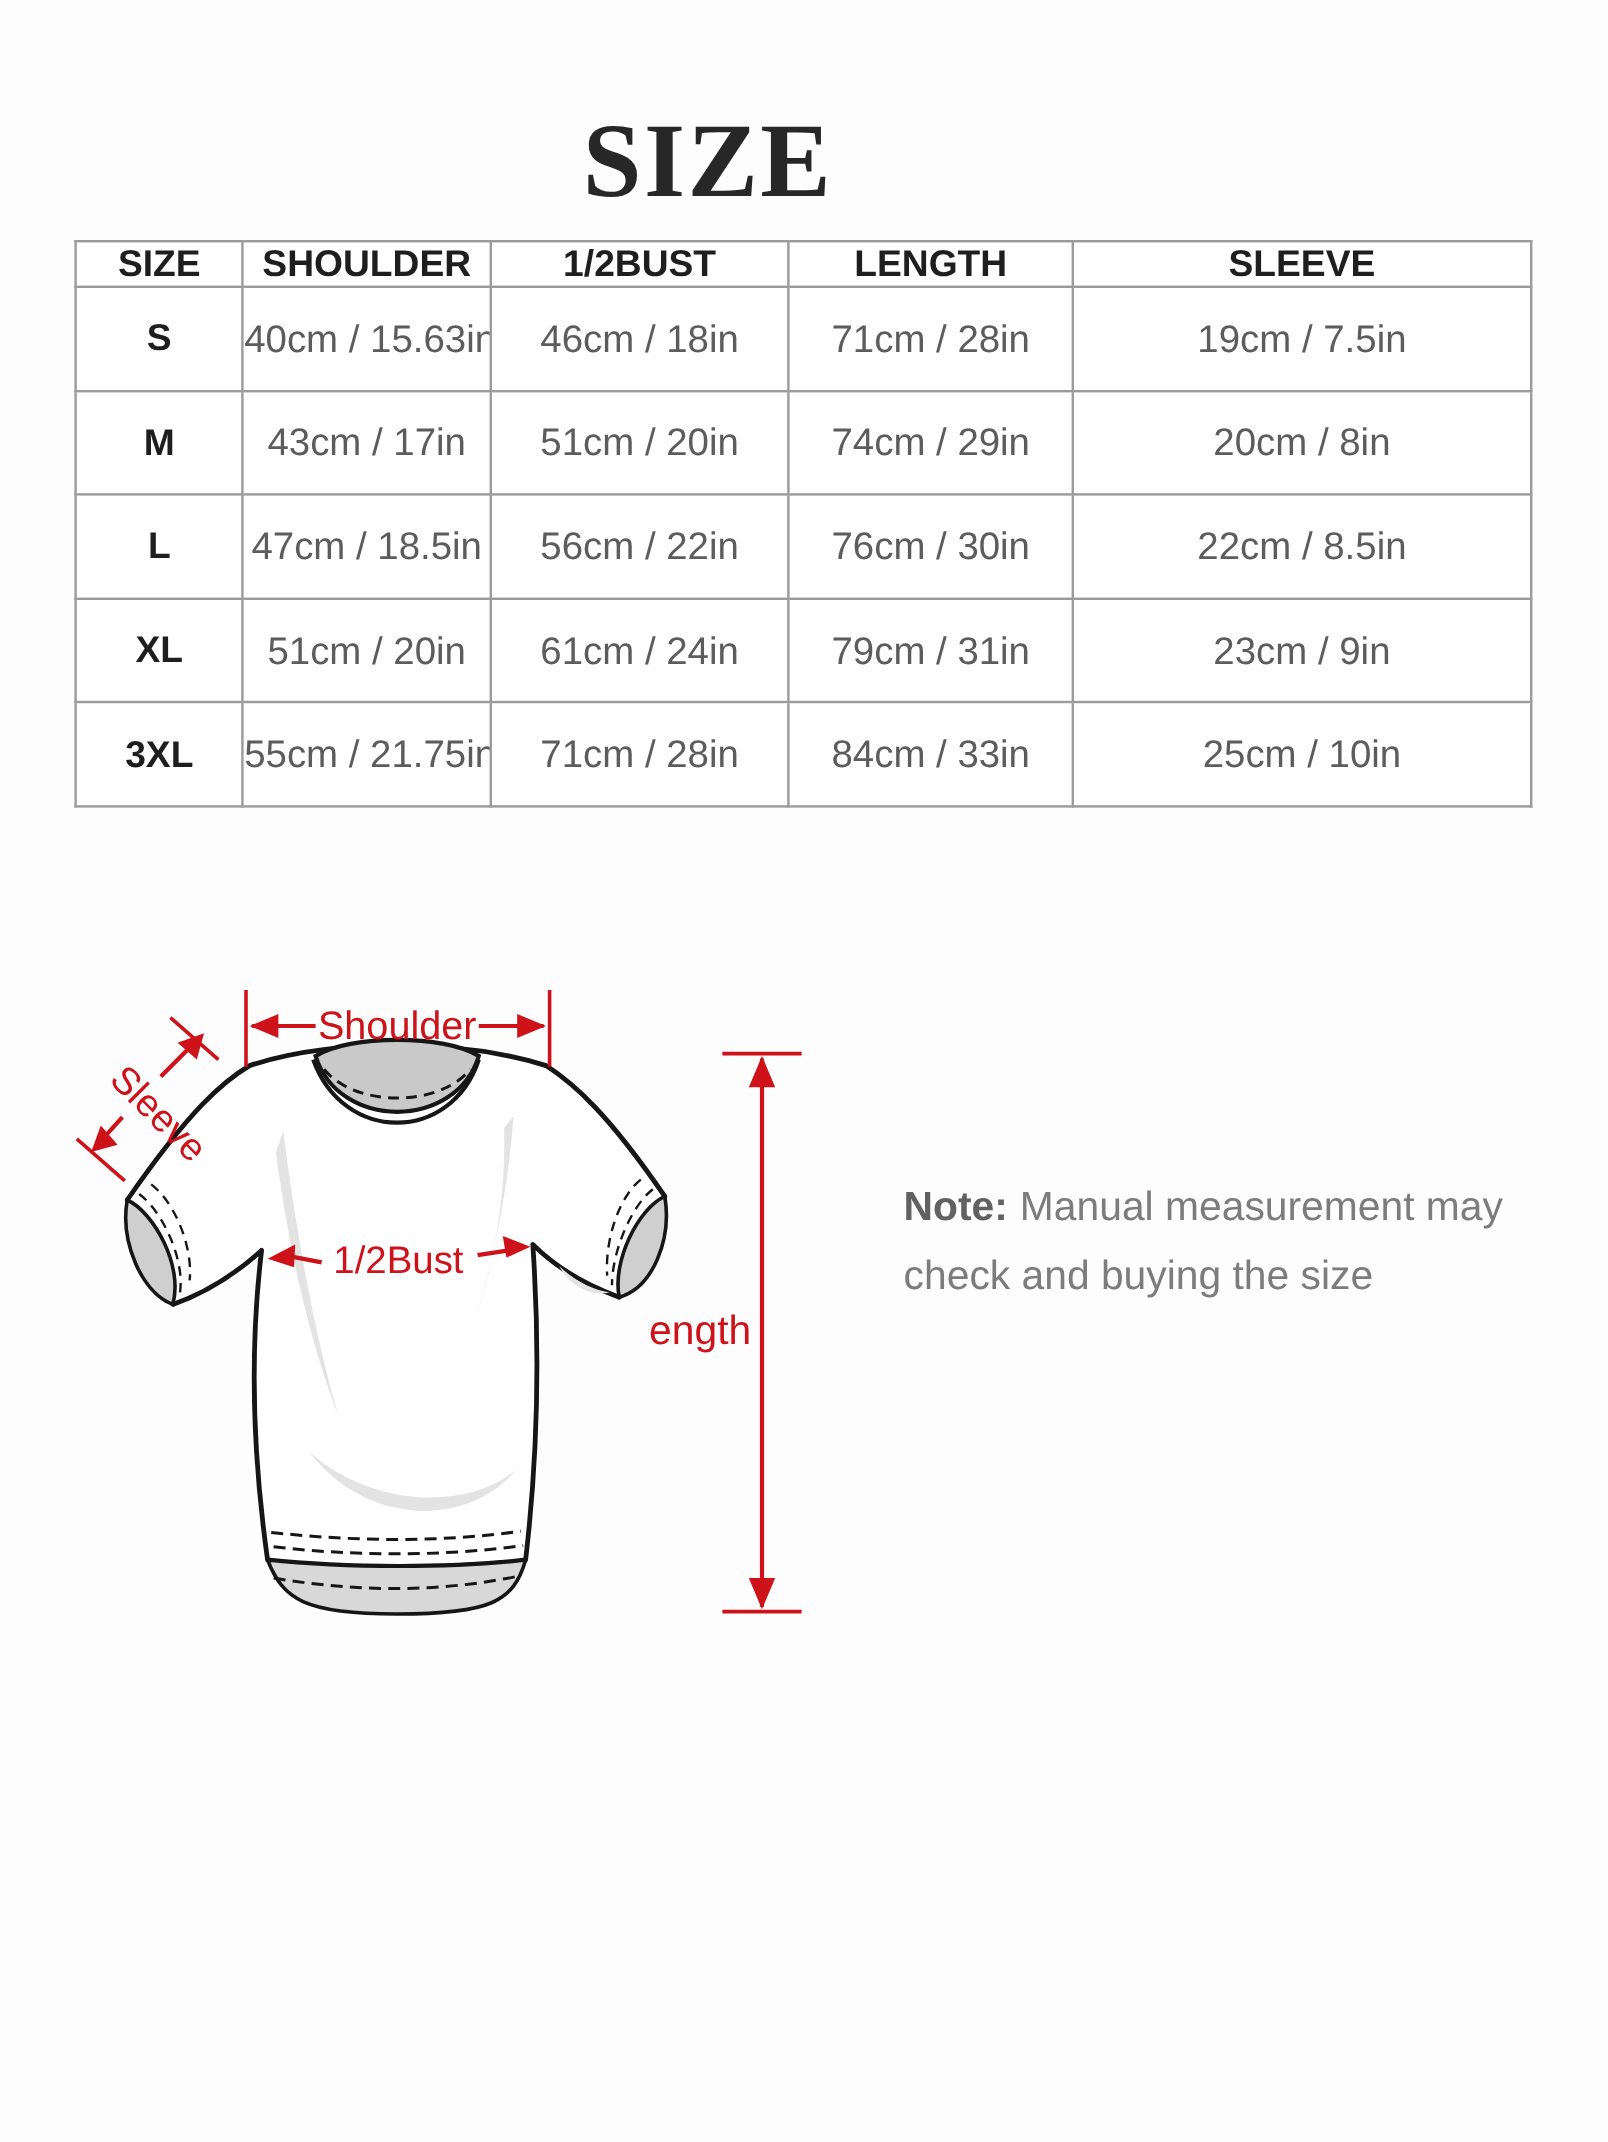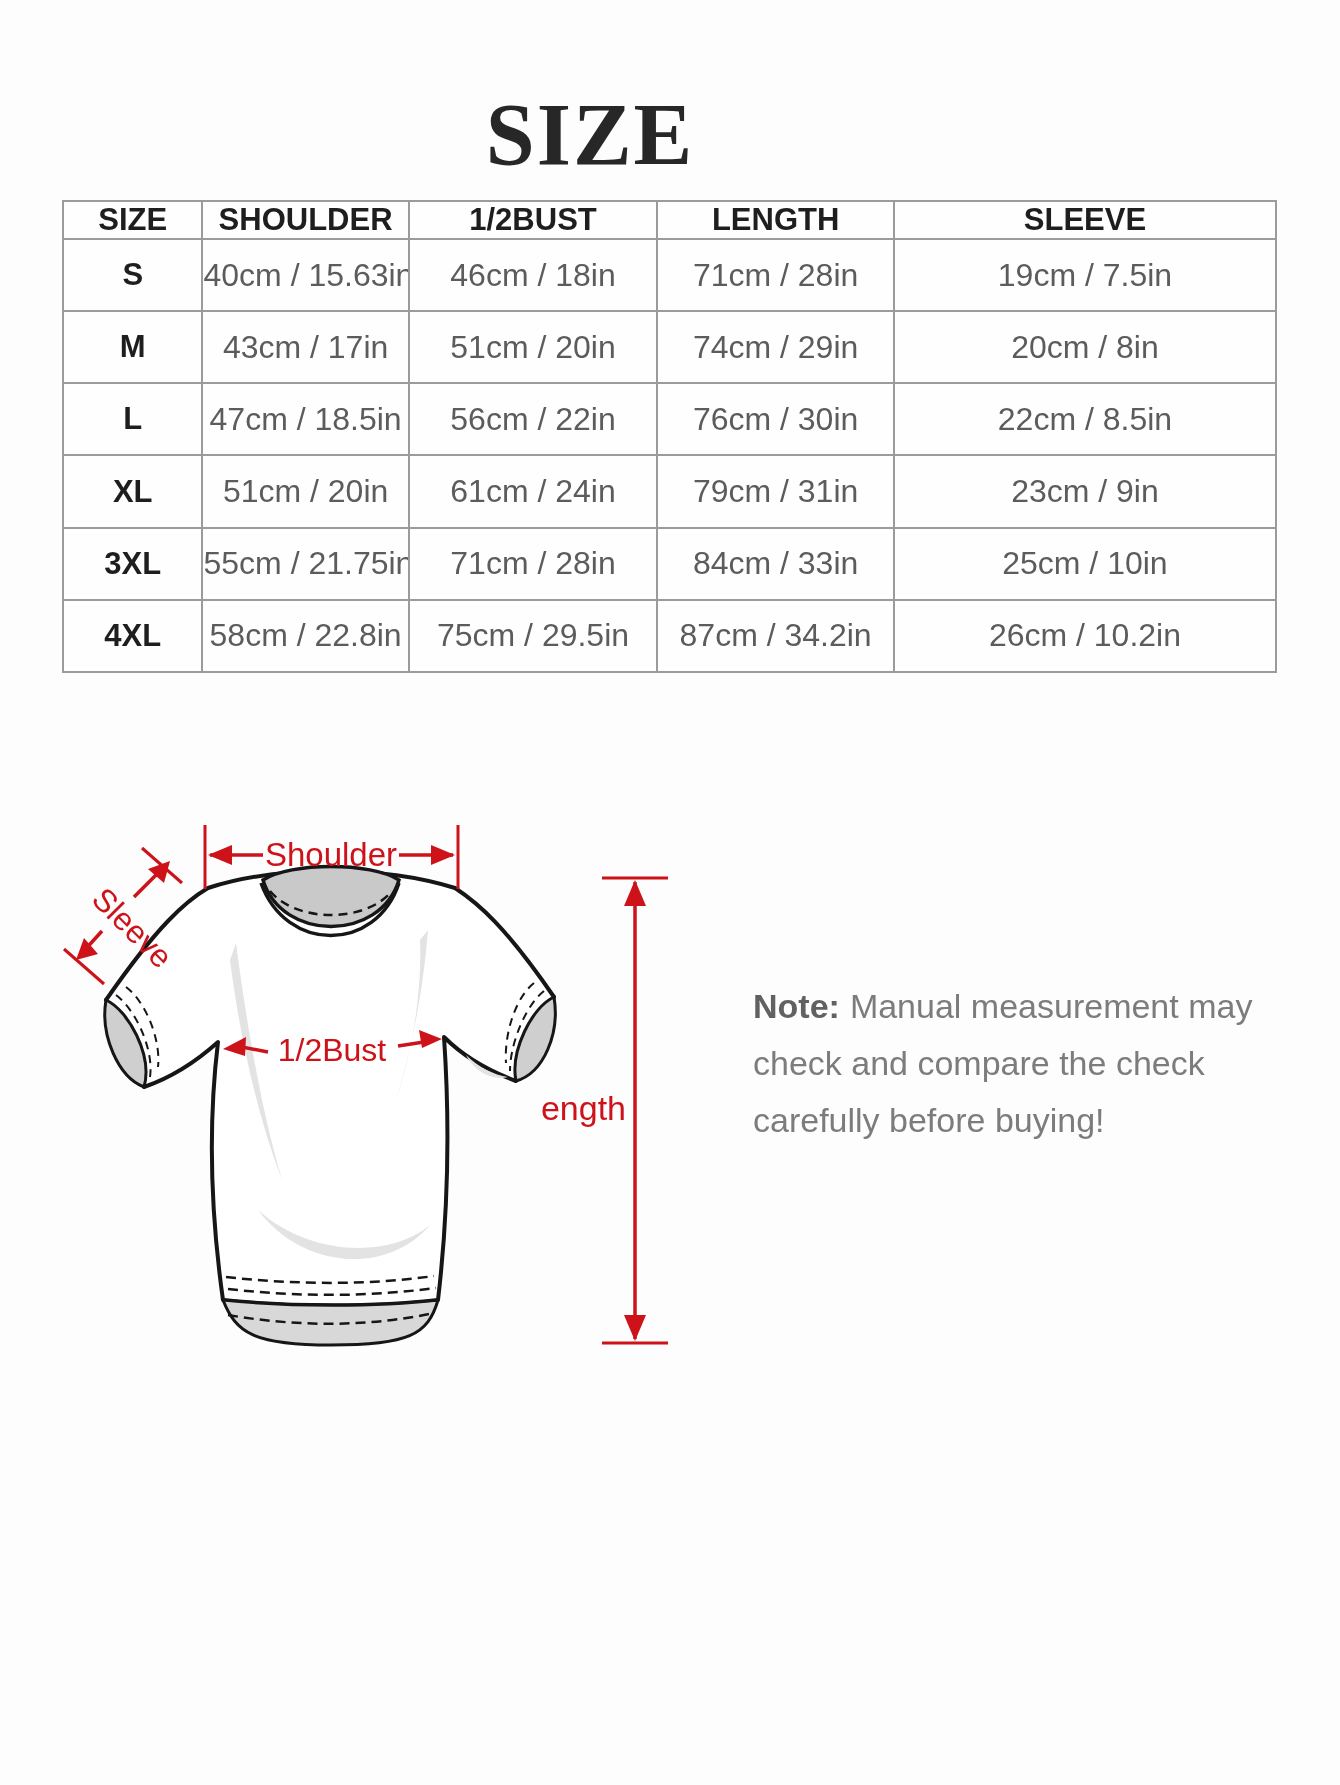--- a/index.html
+++ b/index.html
@@ -101,27 +101,20 @@
         <td>79cm / 31in</td>
         <td>23cm / 9in</td>
       </tr>
       <tr>
         <td class="size-col">3XL</td>
         <td>55cm / 21.75in</td>
         <td>71cm / 28in</td>
         <td>84cm / 33in</td>
         <td>25cm / 10in</td>
       </tr>
-      <tr>
-        <td class="size-col">4XL</td>
-        <td>58cm / 22.8in</td>
-        <td>75cm / 29.5in</td>
-        <td>87cm / 34.2in</td>
-        <td>26cm / 10.2in</td>
-      </tr>
     </tbody>
 </table>
 
 <svg class="diagram-svg" width="565" height="625" viewBox="0 0 565 625">
 
   <g>
     <path d="M150,133
              C 128,146 100,170 48,245
              L 86,332
              C 115,322 140,305 160,287
@@ -194,15 +187,14 @@
     <path d="M62,485 H128" stroke-width="3" fill="none"></path>
     <path d="M95,24 V481" stroke-width="3.5" fill="none"></path>
     <path d="M95,22 l-11,26 h22 Z" stroke="none"></path>
     <path d="M95,483 l-11,-26 h22 Z" stroke="none"></path>
     <text x="86" y="262" text-anchor="end" font-size="34" stroke="none" font-family="Liberation Sans, sans-serif">Length</text>
   </g>
 </svg>
 
 <div class="note">
   <div><span class="note-label">Note:</span><span>Manual measurement may</span></div>
-  <div>check and compare the check</div>
-  <div>carefully before buying!</div>
+  <div>check and buying the size</div>
 </div>
 
 </body></html>

